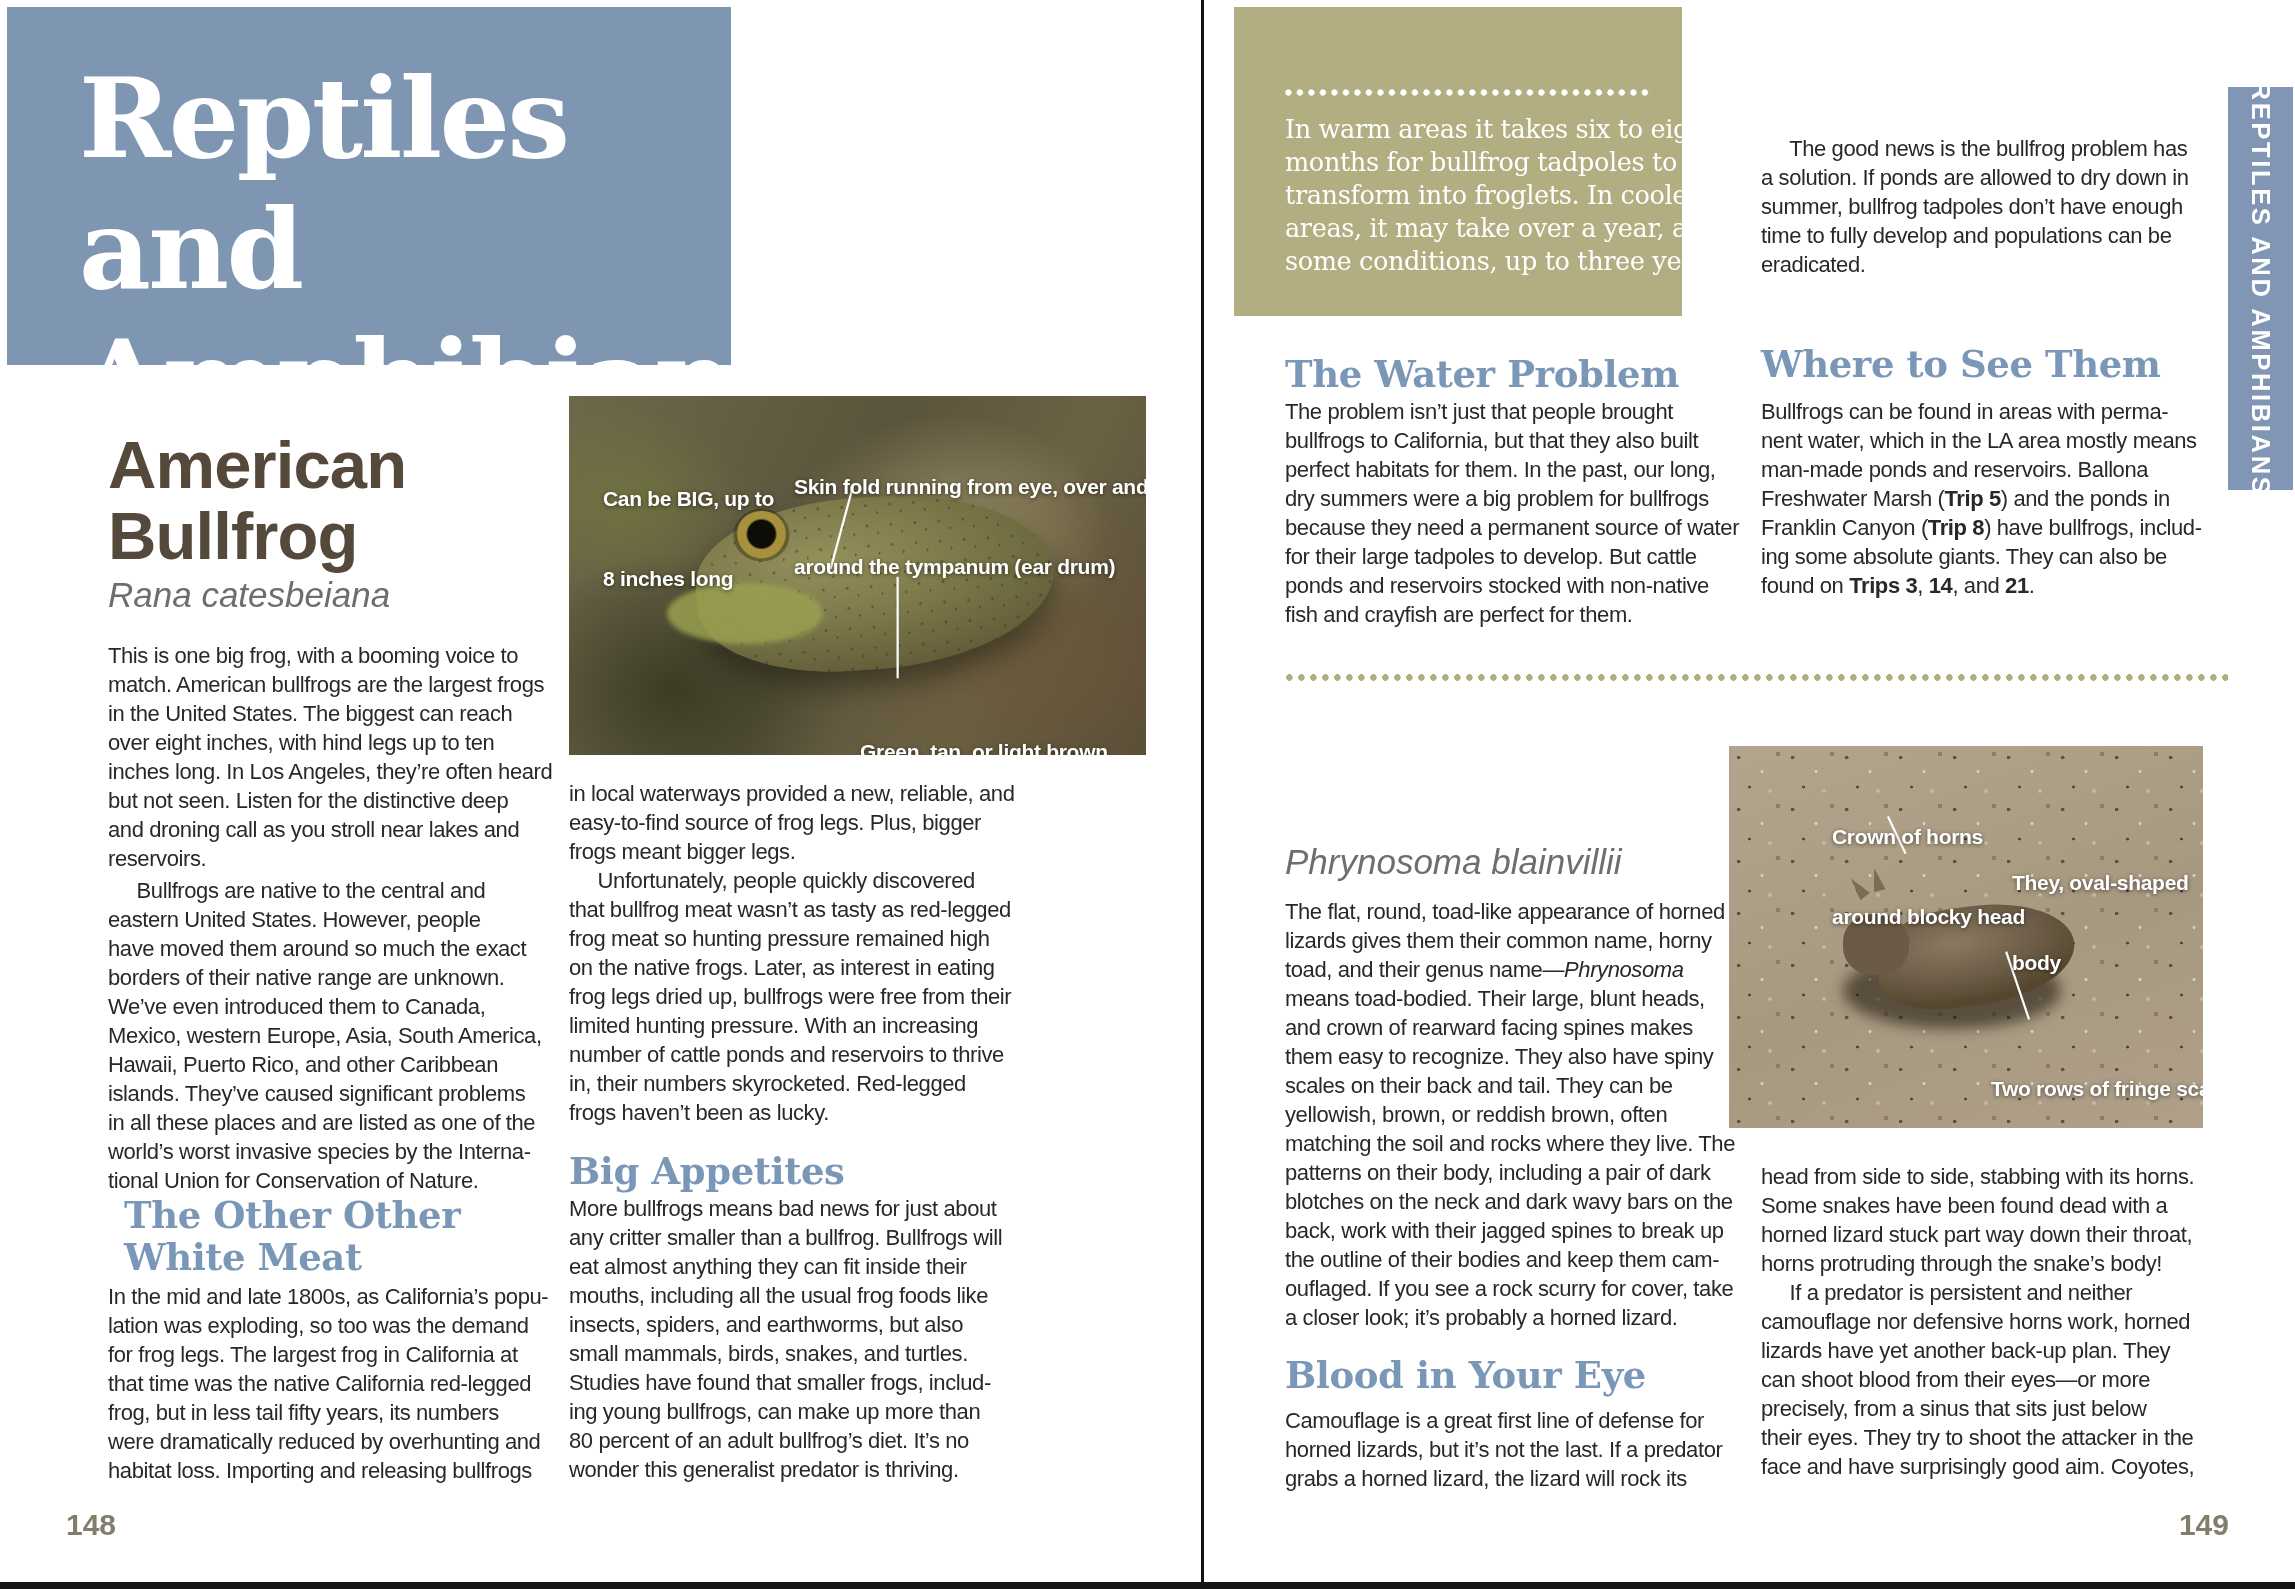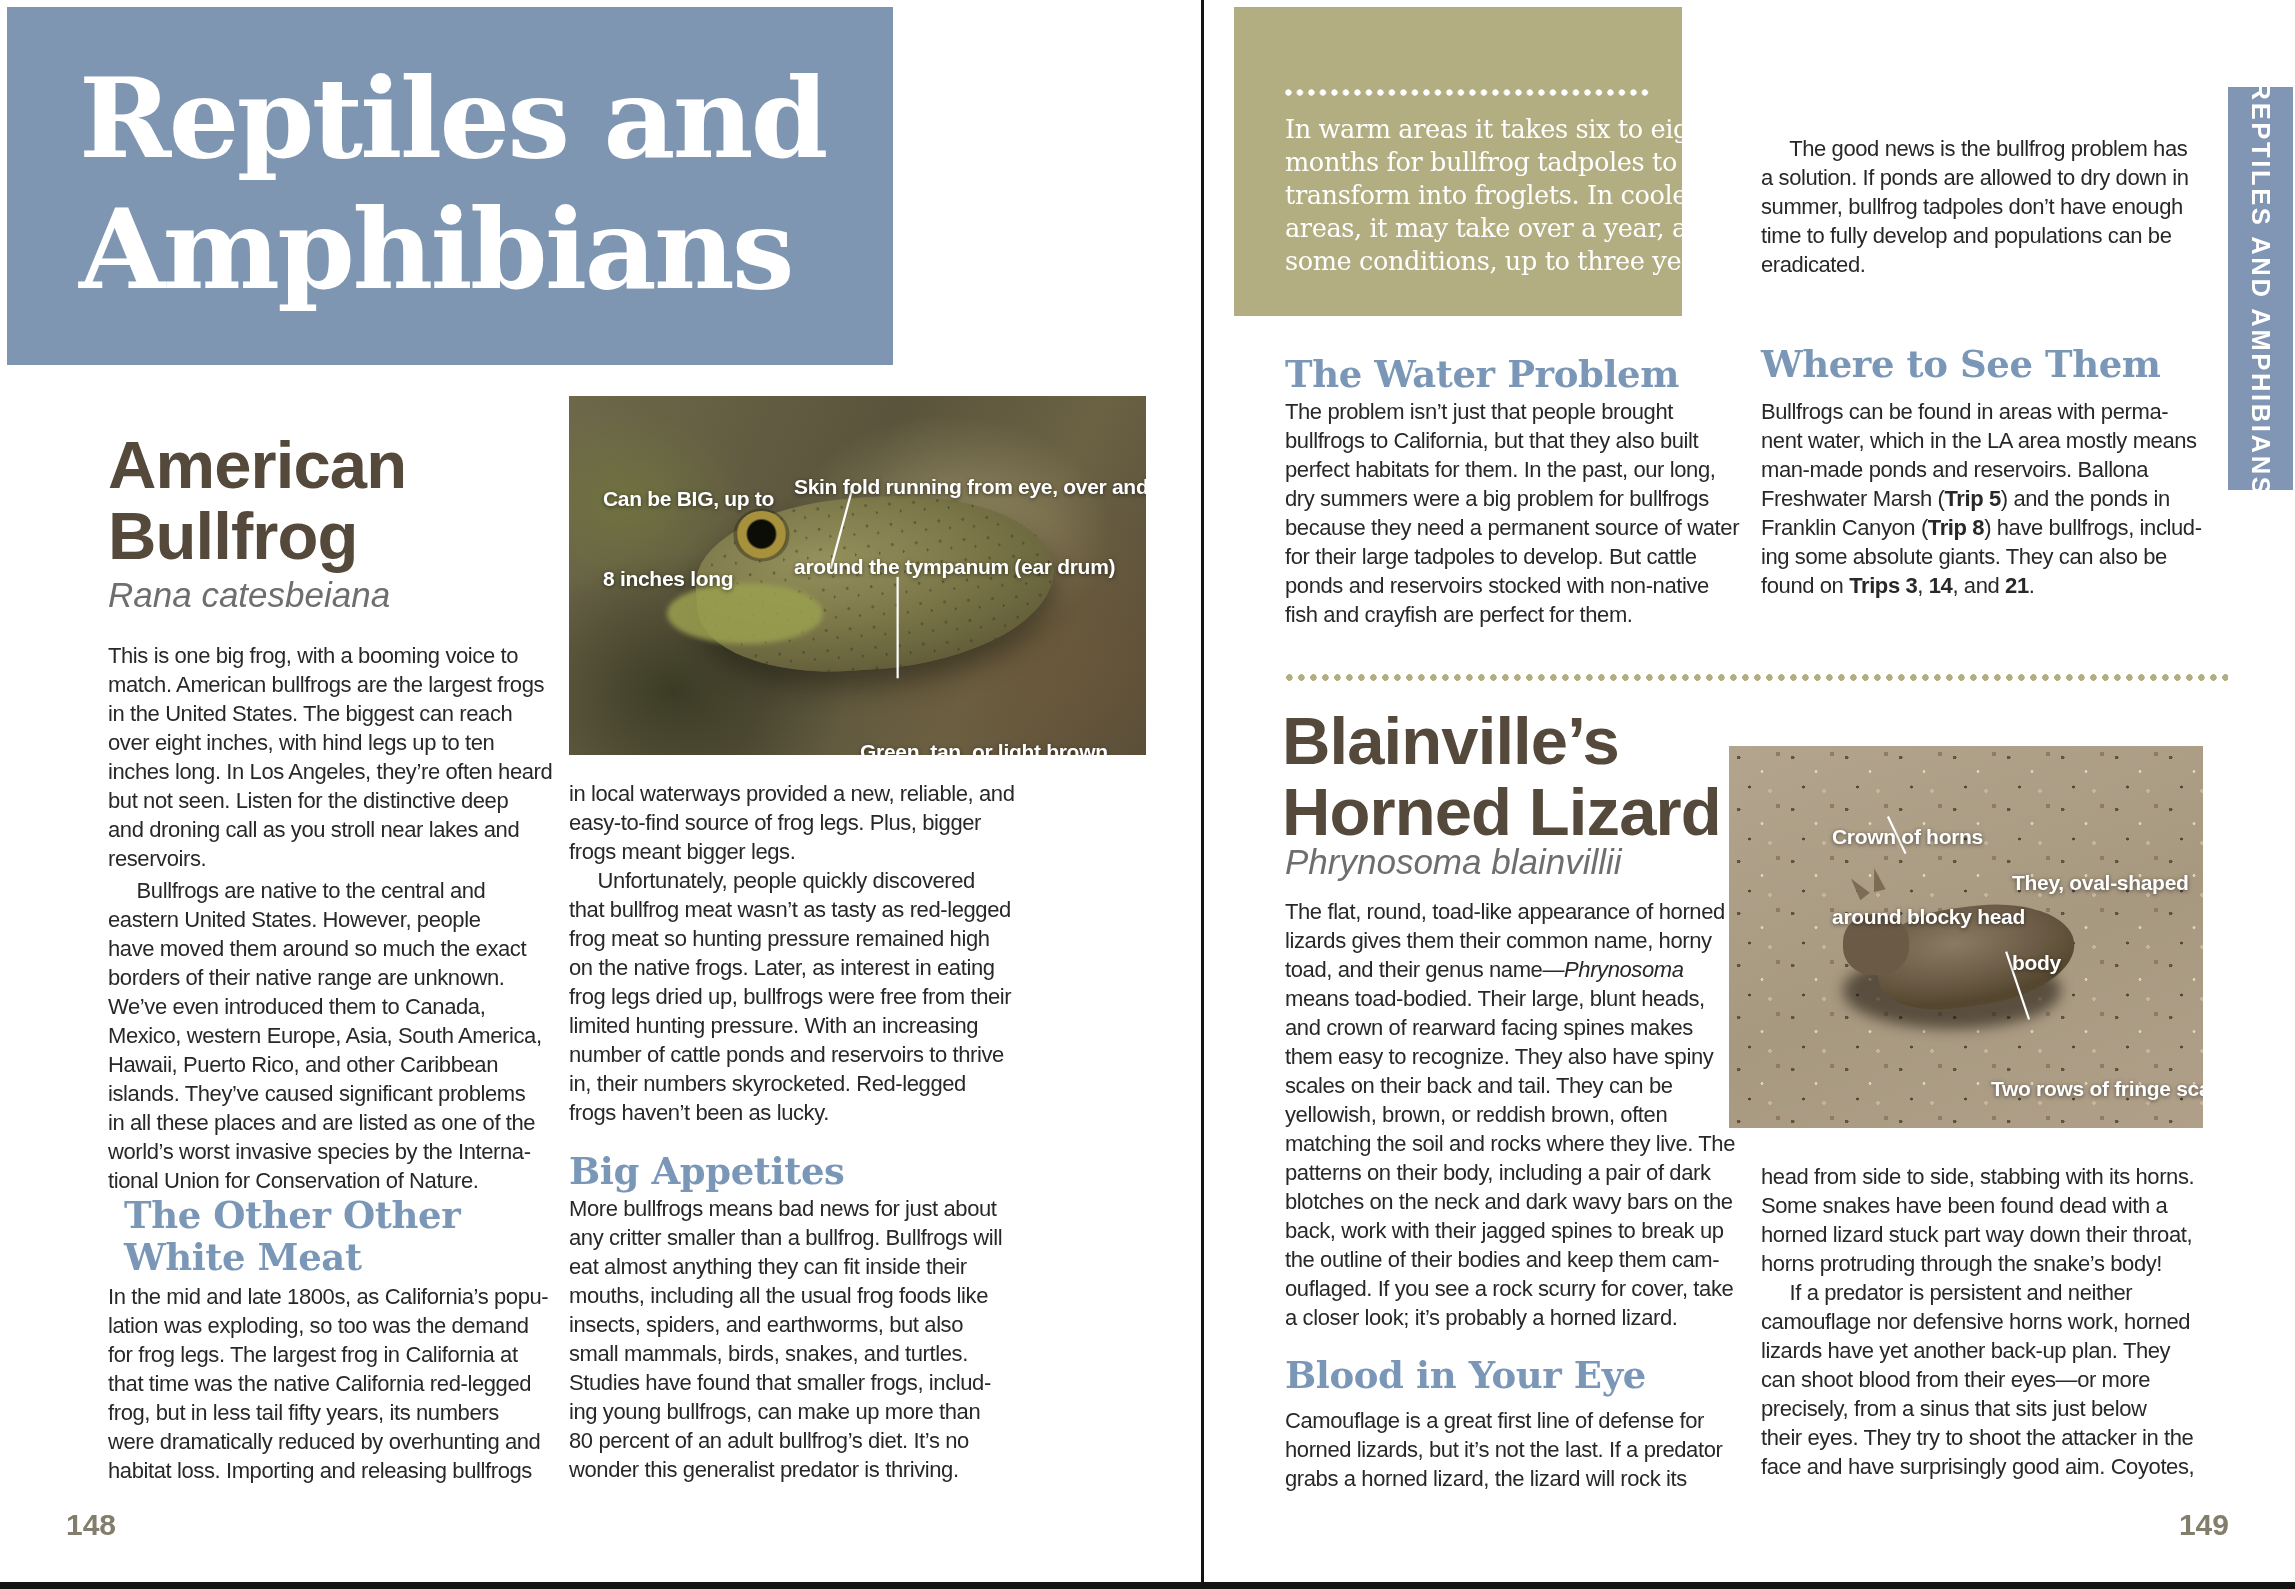--- a/index.html
+++ b/index.html
@@ -1,20 +1,20 @@
 <!DOCTYPE html>
 <html style="font-size:14px"><head>
 <meta charset="utf-8">
 <style>
   html,body{margin:0;padding:0;background:#e8e8e8;}
   #stage{position:relative;width:2295px;height:1589px;background:#ffffff;overflow:hidden;
          font-family:"Liberation Sans", sans-serif;color:#282828;}
   .abs{position:absolute;}
   
-  #chapter-header{left:7px;top:7px;width:886px;height:358px;background:#7E96B2;}
+  #chapter-header{left:7px;top:7px;width:724px;height:358px;background:#7E96B2;}
   .chapter-title{position:absolute;left:72px;top:46px;font-family:"DejaVu Serif", serif;
       font-weight:bold;font-size:111px;line-height:131px;letter-spacing:-2.6px;color:#ffffff;}
   
   .big-head{font-family:"Liberation Sans", sans-serif;font-weight:bold;color:#54493A;
       font-size:67px;line-height:71px;letter-spacing:-0.9px;}
   .species{font-family:"Liberation Sans", sans-serif;font-style:italic;color:#6e6e6e;
       font-size:35px;line-height:41px;}
   
   .lines-block{font-size:22px;line-height:29px;letter-spacing:-0.4px;color:#282828;}
   .ln{white-space:pre;height:29px;}
@@ -229,24 +229,20 @@
       <div class="ln">perfect habitats for them. In the past, our long,</div>
       <div class="ln">dry summers were a big problem for bullfrogs</div>
       <div class="ln">because they need a permanent source of water</div>
       <div class="ln">for their large tadpoles to develop. But cattle</div>
       <div class="ln">ponds and reservoirs stocked with non-native</div>
       <div class="ln">fish and crayfish are perfect for them.</div>
     </div>
 
   <div class="dots-olive" style="left:1285px;top:673px;width:943px;"></div>
 
-  <div class="abs big-head" style="left:1282px;top:705px;">
-    <div>Blainville’s</div>
-    <div>Horned Lizard</div>
-  </div>
   <div class="abs species" style="left:1285px;top:841px;">Phrynosoma blainvillii</div>
   <div class="abs lines-block" style="left:1285px;top:897px;">
       <div class="ln">The flat, round, toad-like appearance of horned</div>
       <div class="ln">lizards gives them their common name, horny</div>
       <div class="ln">toad, and their genus name—<i>Phrynosoma</i></div>
       <div class="ln">means toad-bodied. Their large, blunt heads,</div>
       <div class="ln">and crown of rearward facing spines makes</div>
       <div class="ln">them easy to recognize. They also have spiny</div>
       <div class="ln">scales on their back and tail. They can be</div>
       <div class="ln">yellowish, brown, or reddish brown, often</div>

